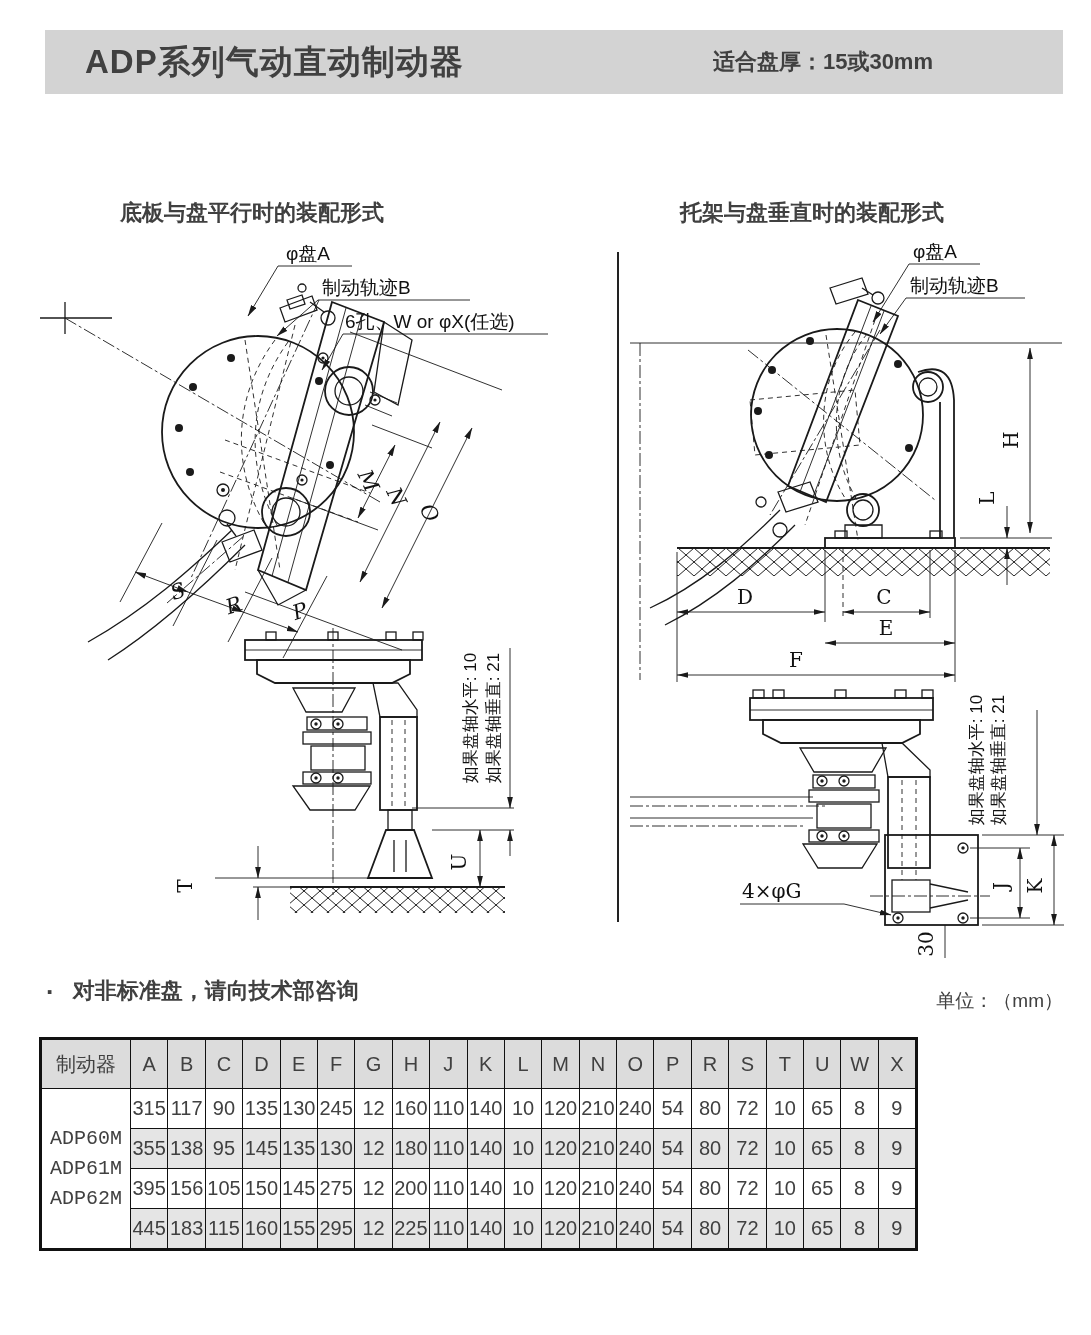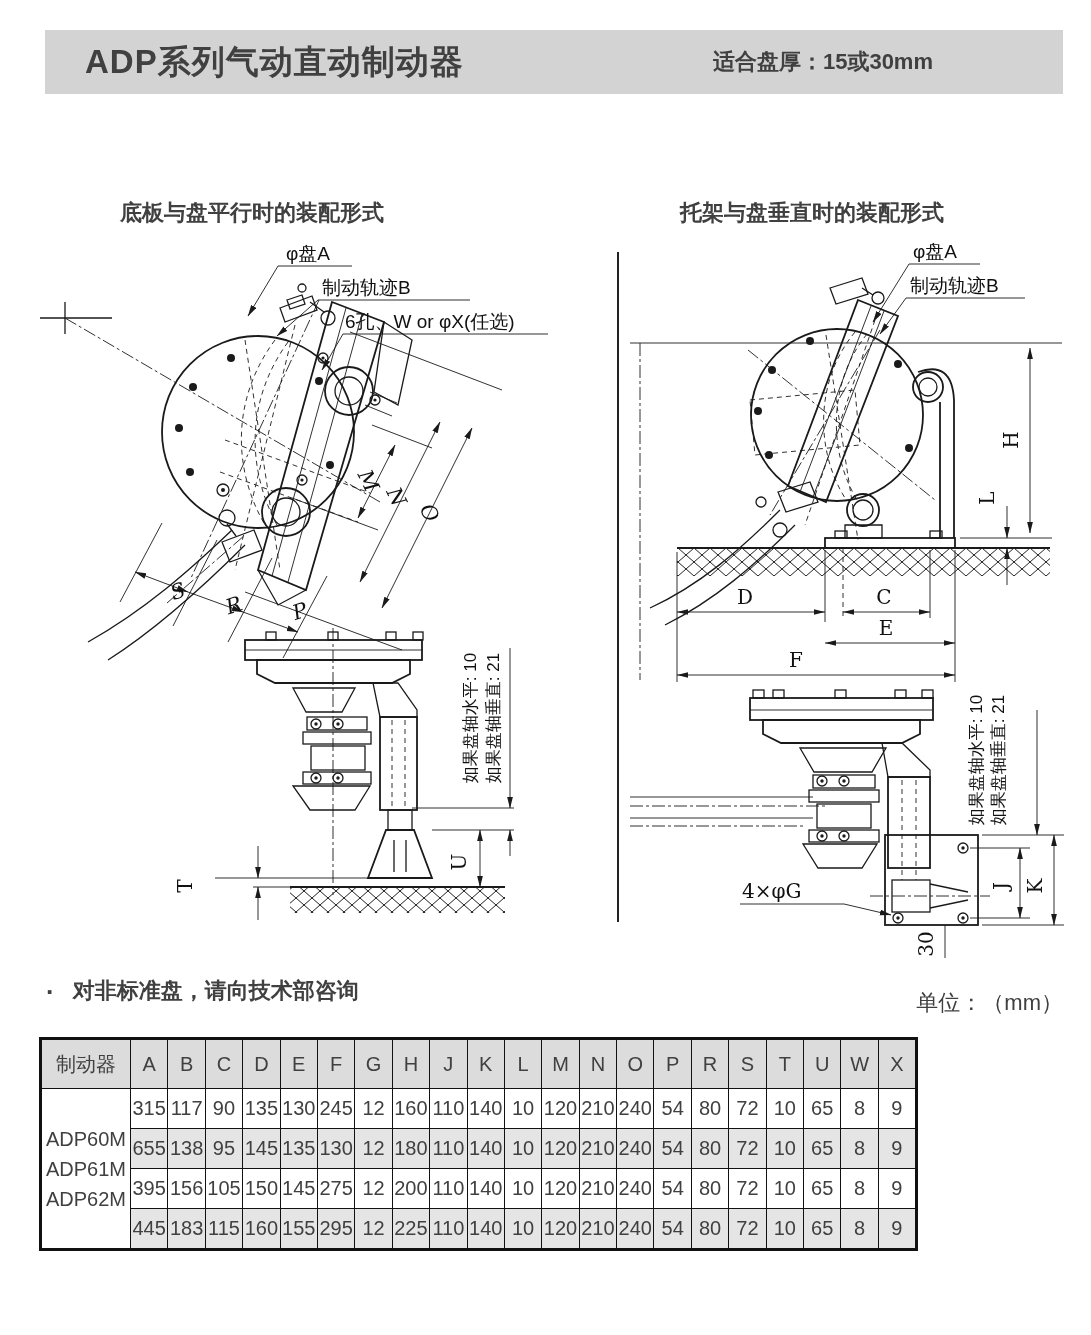--- a/index.html
+++ b/index.html
@@ -20,29 +20,29 @@
   svg .dd{stroke:#1a1a1a;stroke-width:0.9;fill:none;stroke-dasharray:13 3 3 3;}
   svg .dsh{stroke:#1a1a1a;stroke-width:0.9;fill:none;stroke-dasharray:5 4;}
   svg .fil{fill:#1a1a1a;stroke:none;}
   svg text{fill:#111;}
   .zh{font:19px "Liberation Sans",sans-serif;}
   .dim{font:italic 21px "DejaVu Serif",serif;}
   .dimu{font:20px "DejaVu Serif",serif;}
   .vt{font:17px "Liberation Sans",sans-serif;}
   .note-row{position:absolute;left:46px;top:976px;font-size:22px;font-weight:bold;}
   .note-bullet{display:inline-block;margin-right:18px;font-size:26px;vertical-align:middle;}
-  .unit-label{position:absolute;right:28px;top:988px;font-size:22px;}
+  .unit-label{position:absolute;right:28px;top:988px;font-size:19px;}
   table.spec{position:absolute;left:40px;top:1038px;width:877px;border-collapse:collapse;
              table-layout:fixed;font-size:20px;text-align:center;}
   table.spec th,table.spec td{border:1px solid #111;padding:0;}
   table.spec th{height:48px;background:#dcdcdc;font-weight:normal;}
   table.spec th.model-h{width:88px;}
   table.spec td{height:39px;background:#fff;}
   table.spec tbody tr:nth-child(even) td{background:#e5e5e5;}
-  table.spec td.model-cell{background:#fff !important;line-height:30px;}
+  table.spec td.model-cell{background:#fff !important;line-height:30px;font-family:Liberation Mono, monospace;}
   table.spec{border:2px solid #111;outline:1px solid #111;}
   .footer-note{position:absolute;right:24px;top:1256px;font-size:19px;}
 </style>
 </head>
 <body>
 
 <div class="page">
 
   <div class="header-bar">
     <div class="header-title">ADP系列气动直动制动器</div>
@@ -460,21 +460,21 @@
           <td>240</td>
           <td>54</td>
           <td>80</td>
           <td>72</td>
           <td>10</td>
           <td>65</td>
           <td>8</td>
           <td>9</td>
         </tr>
         <tr>
-          <td>655</td>
+          <td>355</td>
           <td>138</td>
           <td>95</td>
           <td>145</td>
           <td>135</td>
           <td>130</td>
           <td>12</td>
           <td>180</td>
           <td>110</td>
           <td>140</td>
           <td>10</td>

